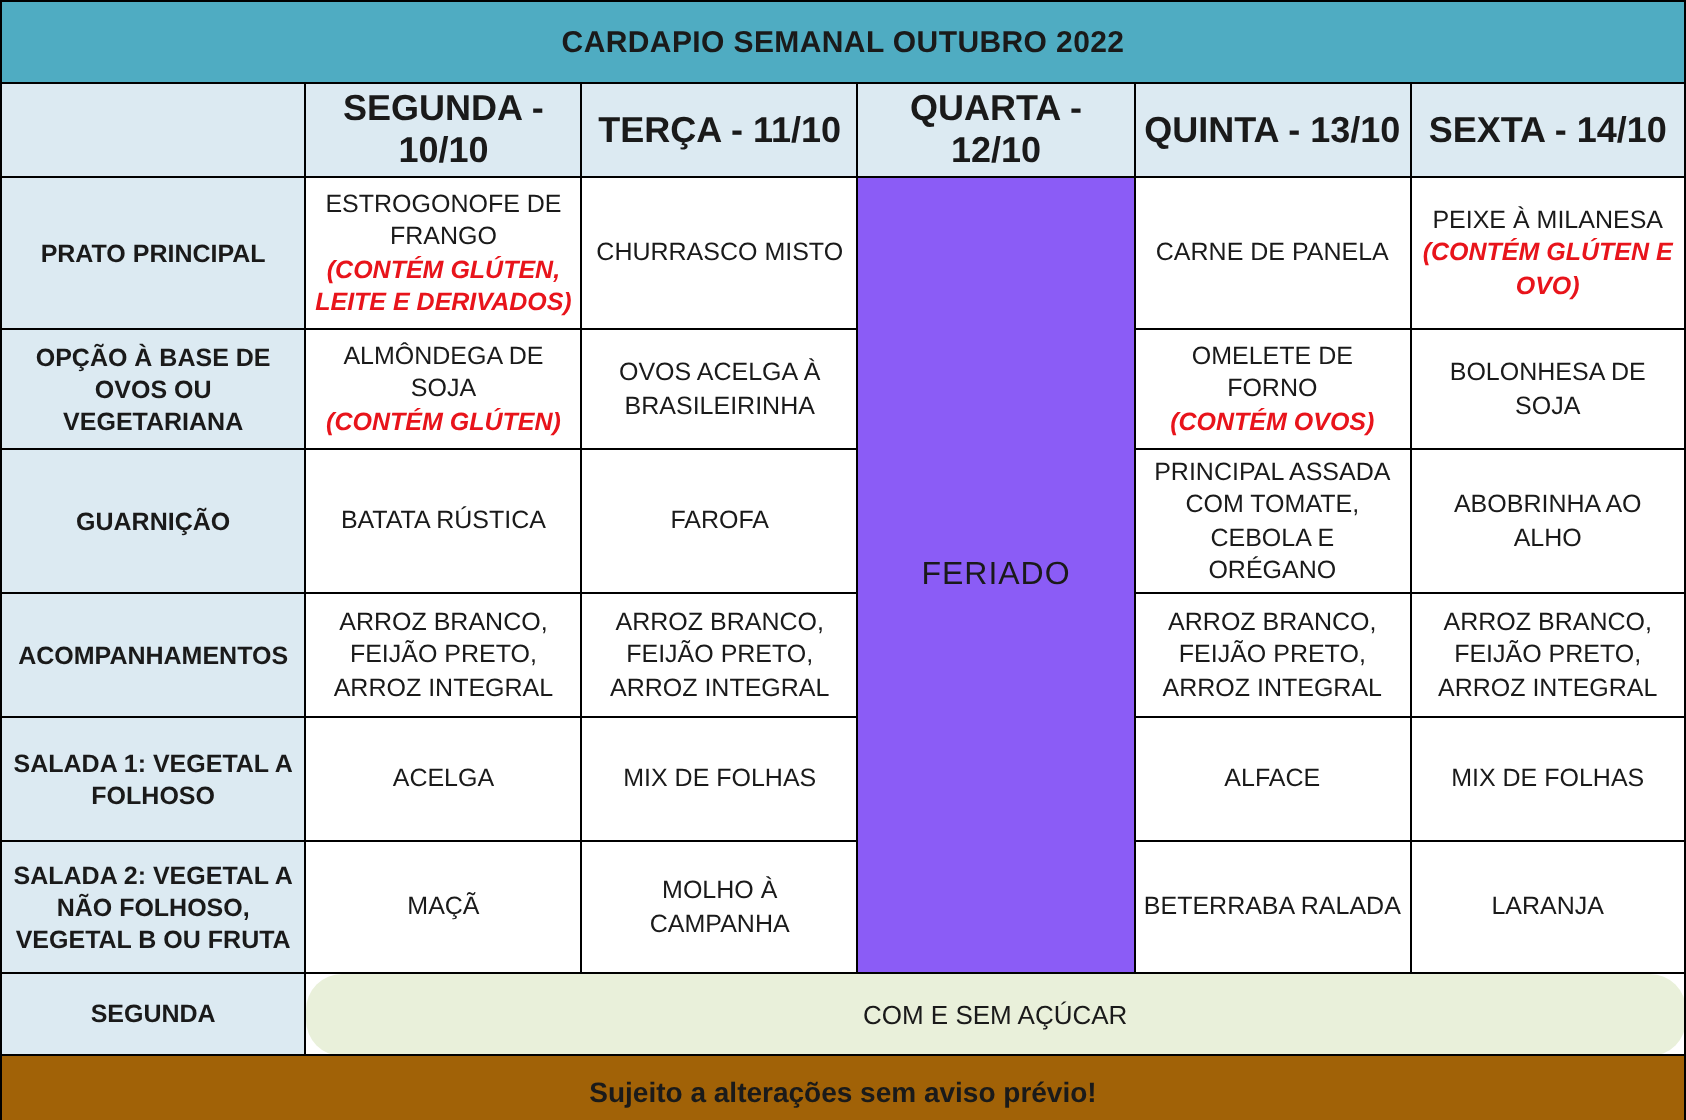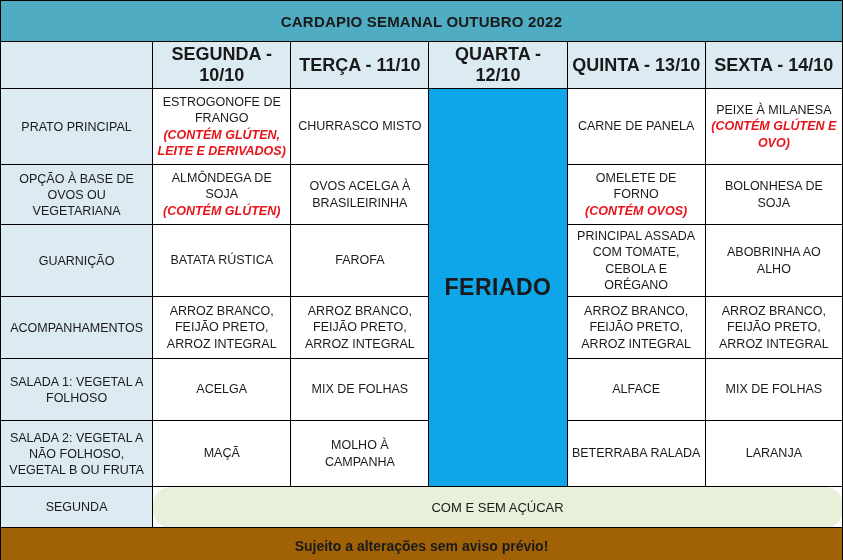--- a/index.html
+++ b/index.html
@@ -52,42 +52,42 @@
     font-size: 18px;
     height: 38px;
     color: #111111;
   }
   .corner-cell {
     background: #DCEAF2;
   }
   
   .rowlabel {
     background: #DCEAF2;
-    font-weight: normal;
+    font-weight: bold;
     font-size: 12.5px;
     line-height: 1.28;
     color: #111111;
   }
   
   .datacell {
     background: #FFFFFF;
     font-size: 12.5px;
     line-height: 1.3;
   }
   .allergen {
     color: #E8141B;
     font-weight: bold;
     font-style: italic;
     display: block;
   }
   .dish-name { display: block; }
   .feriado-cell {
-    background: #0ea5e9;
-    font-size: 23px;
-    font-weight: bold;
+    background: #8b5cf6;
+    font-size: 16px;
+    font-weight: normal;
     color: #000000;
     letter-spacing: .5px;
   }
   .refresco-cell {
     background: #E9F0DA;
     font-size: 13px;
     height: 36px;
     border-radius: 18px;
   }
   .footer-cell {

